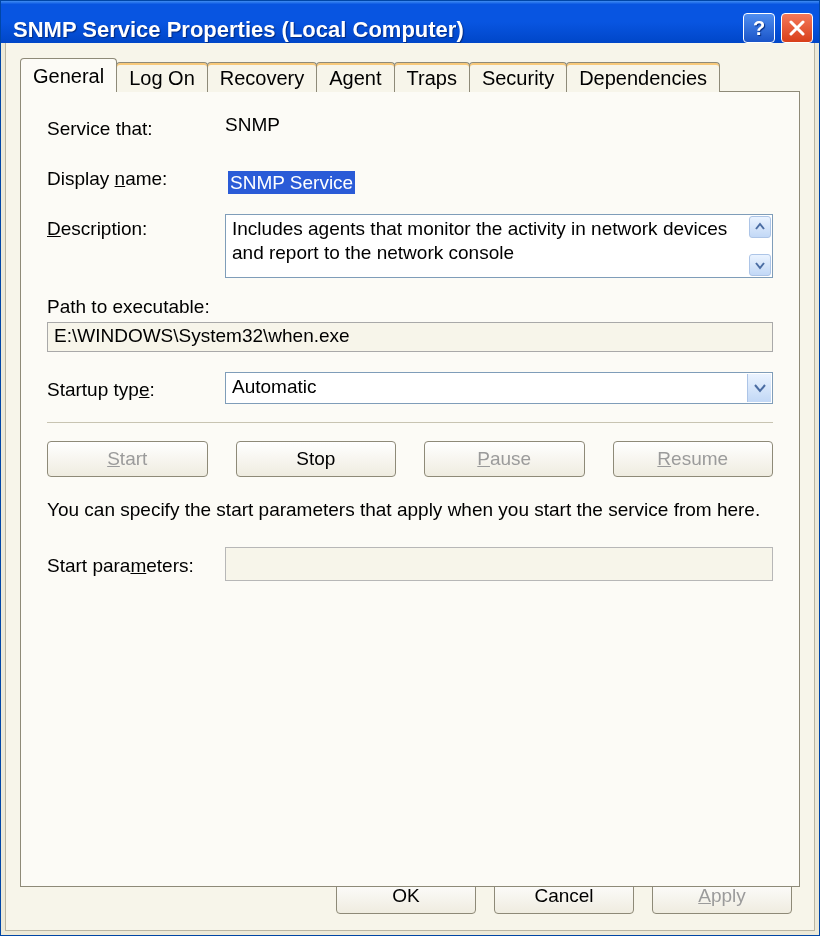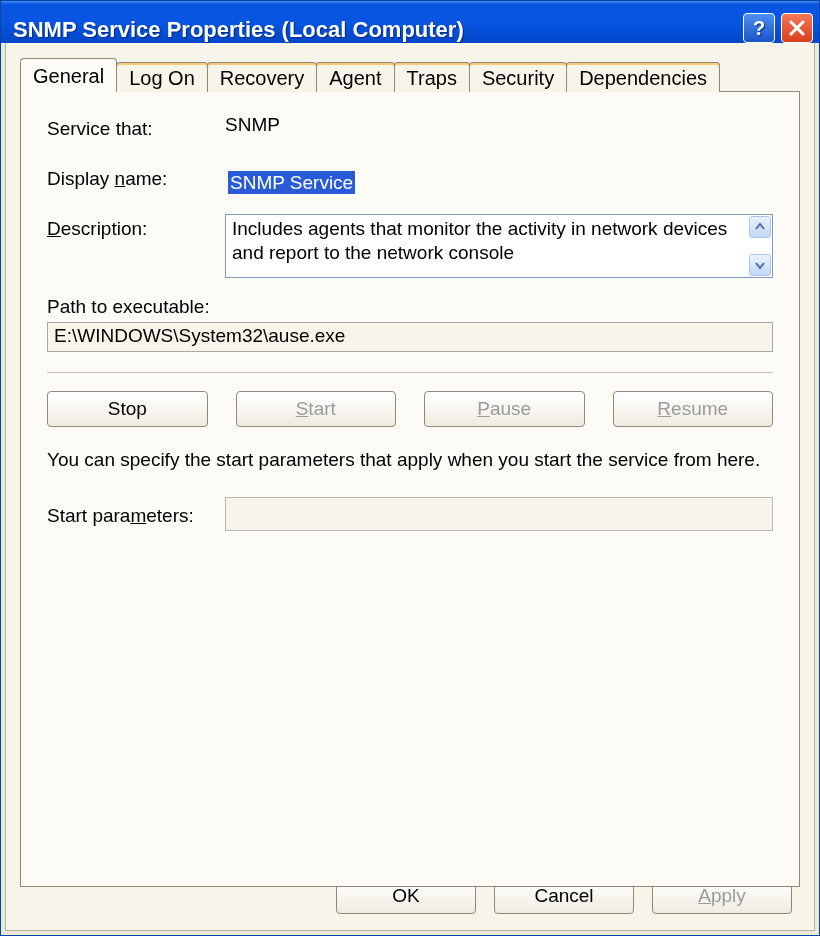--- a/index.html
+++ b/index.html
@@ -256,33 +256,48 @@
                     <path d="M1 3 L5 8 L9 3" stroke="#4b6da3" stroke-width="2" fill="none"></path>
                   </svg>
               </div>
             </div>
           </div>
         </div>
       </div>
 
       <div style="margin-bottom:20px;">
         <div>Path to executable:</div>
-        <div class="path-box">E:\WINDOWS\System32\ause.exe</div>
-      </div>
-
+        <div class="path-box">E:\WINDOWS\System32\when.exe</div>
+      </div>
+
+      <div class="row" style="align-items:center;">
+        <div class="lbl">
+          <span>Startup typ</span><span class="u">e</span><span>:</span>
+        </div>
+        <div class="val">
+          <div class="combo">
+            <span>Automatic</span>
+            <div class="drop">
+              <svg viewBox="0 0 12 12">
+                  <path d="M1 3 L6 9 L11 3" stroke="#4b6da3" stroke-width="2" fill="none"></path>
+                </svg>
+            </div>
+          </div>
+        </div>
+      </div>
 
       <hr class="hr">
 
 
       <div class="btnrow">
+        <div class="btn disabled">
+          <span><span class="u">S</span><span>tart</span></span>
+        </div>
         <div class="btn">
           <span>Stop</span>
-        </div>
-        <div class="btn disabled">
-          <span><span class="u">S</span><span>tart</span></span>
         </div>
         <div class="btn disabled">
           <span><span class="u">P</span><span>ause</span></span>
         </div>
         <div class="btn disabled">
           <span><span class="u">R</span><span>esume</span></span>
         </div>
       </div>
 
       <div style="margin-bottom:24px;line-height:26px;">You can specify the start parameters that apply when you start the service from here.</div>

